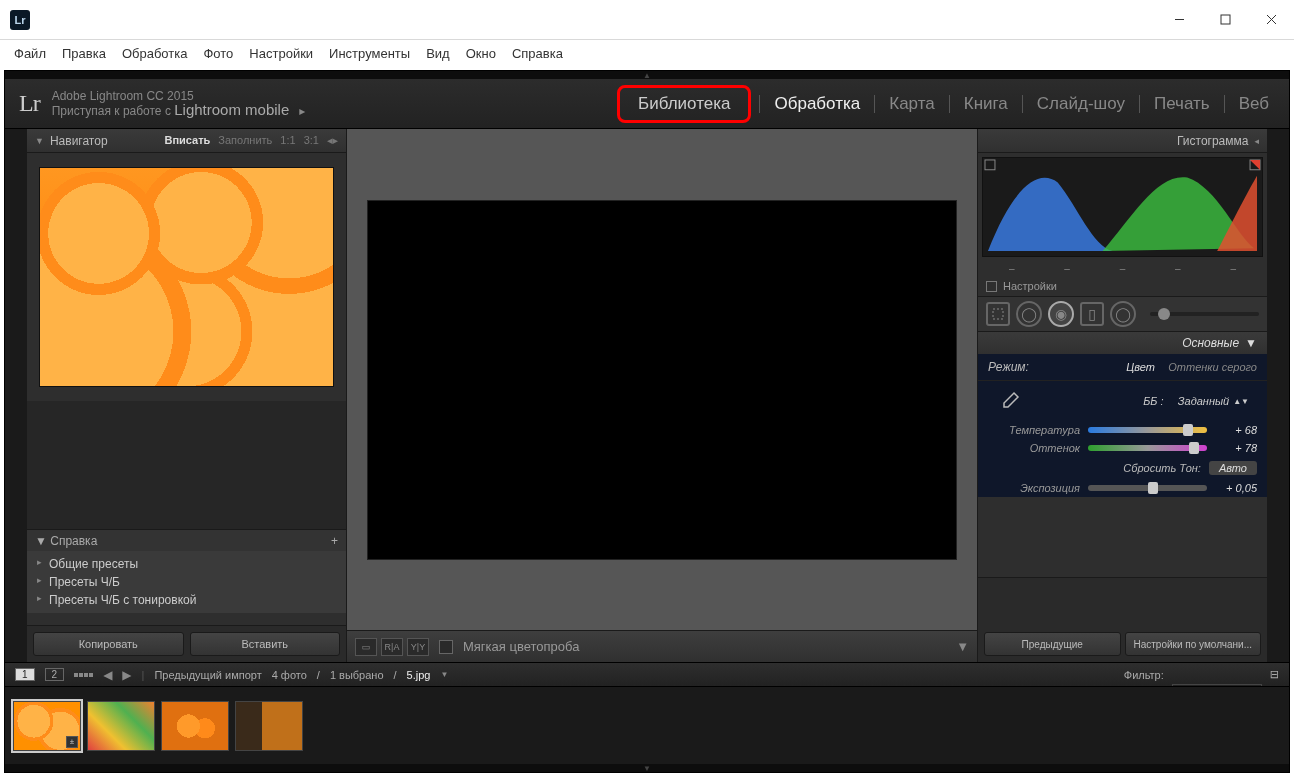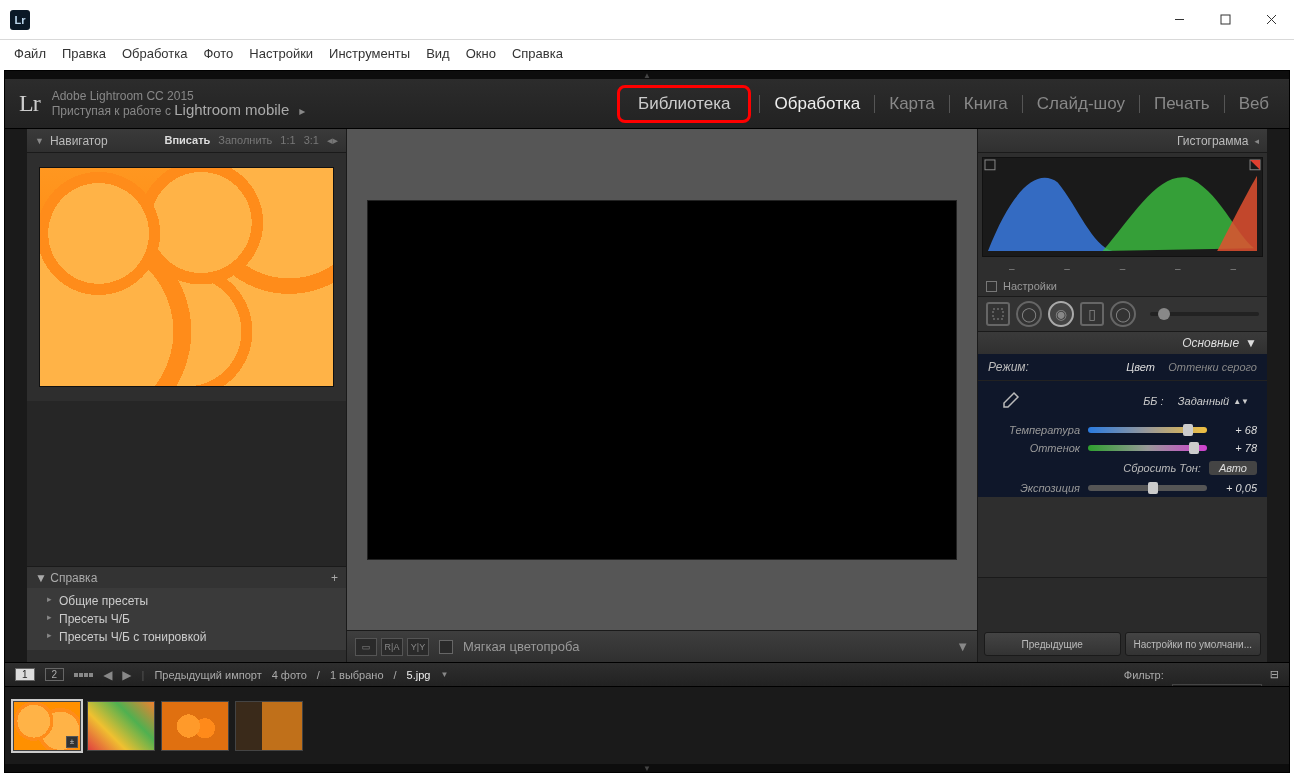--- a/index.html
+++ b/index.html
@@ -29,21 +29,21 @@
   .right-panel { width:290px; background:#2e2e2e; display:flex; flex-direction:column; border-left:1px solid #1a1a1a;}
   .center { flex:1; background:#565656; display:flex; flex-direction:column;}
   .panel-header { height:24px; background: linear-gradient(#3a3a3a,#303030); color:#bbb; font-size:12px; display:flex; align-items:center; padding:0 8px; border-bottom:1px solid #1a1a1a; gap:6px;}
   .panel-header .tri { font-size:9px; color:#888;}
   .panel-header.right { justify-content:flex-end; }
   .nav-opts { margin-left:auto; display:flex; gap:8px; font-size:11px; color:#777;}
   .nav-opts .sel { color:#ddd; font-weight:bold;}
   .nav-thumb { margin:14px 12px; height:220px; background:#1a1a1a; border:1px solid #111; display:flex; align-items:center; justify-content:center; overflow:hidden;}
   .orange-slices { width:100%; height:100%; position:relative; background:radial-gradient(circle at 20% 30%, #ffb347 0 18%, #ff8c1a 18% 22%, transparent 22%),radial-gradient(circle at 55% 25%, #ffb347 0 22%, #ff8c1a 22% 27%, transparent 27%),radial-gradient(circle at 85% 15%, #ffb347 0 25%, #ff8c1a 25% 30%, transparent 30%),radial-gradient(circle at 15% 75%, #ffb347 0 30%, #ff8c1a 30% 36%, transparent 36%),radial-gradient(circle at 50% 75%, #ffb347 0 25%, #ff8c1a 25% 30%, transparent 30%),radial-gradient(circle at 85% 70%, #ffb347 0 35%, #ff8c1a 35% 42%, transparent 42%),linear-gradient(#ff9720,#ff7a00);}
   .presets-hdr { display:flex; align-items:center; justify-content:space-between; height:22px; background:#333; color:#aaa; font-size:12px; padding:0 8px; border-top:1px solid #1a1a1a;}
-  .preset-list { background:#3a3a3a; font-size:12px; color:#ccc; padding:4px 10px; }
+  .preset-list { background:#3a3a3a; font-size:12px; color:#ccc; padding:4px 0; }
   .preset-item { padding:2px 6px 2px 22px; position:relative;}
   .preset-item::before { content:"▸"; position:absolute; left:10px; color:#888; font-size:9px;}
   .lp-buttons { display:flex; gap:6px; padding:6px; background:#2a2a2a; border-top:1px solid #1a1a1a;}
   .lp-btn { flex:1; height:24px; background:linear-gradient(#444,#333); border:1px solid #1a1a1a; border-radius:3px; color:#bbb; font-size:11px; display:flex; align-items:center; justify-content:center;}
   .center-img-wrap { flex:1; display:flex; align-items:center; justify-content:center; padding:20px;}
   .center-img { width:100%; height:100%; max-height:360px; background:#000; border:1px solid #222;}
   .toolbar { height:32px; background:linear-gradient(#3e3e3e,#303030); border-top:1px solid #1a1a1a; display:flex; align-items:center; padding:0 8px; gap:10px; color:#999; font-size:13px;}
   .toolbar .view-icons { display:flex; gap:4px;}
   .toolbar .view-icons .vi { width:22px; height:18px; border:1px solid #555; background:#2a2a2a; display:flex; align-items:center; justify-content:center; font-size:9px; color:#888;}
   .toolbar .chk { width:14px; height:14px; border:1px solid #666; background:#2a2a2a;}
@@ -195,20 +195,24 @@
           <div class="presets-hdr">
             <span><span class="tri">▼</span>&nbsp;<span>Справка</span></span>
             <span>+</span>
           </div>
           <div class="preset-list">
             <div class="preset-item">Общие пресеты</div>
             <div class="preset-item">Пресеты Ч/Б</div>
             <div class="preset-item">Пресеты Ч/Б с тонировкой</div>
           </div>
         </div>
+        <div class="lp-buttons">
+          <div class="lp-btn">Копировать</div>
+          <div class="lp-btn">Вставить</div>
+        </div>
       </div>
 
       <div class="center">
         <div class="center-img-wrap">
           <div class="center-img orange-slices"></div>
         </div>
         <div class="toolbar">
           <div class="view-icons">
             <div class="vi">▭</div>
             <div class="vi">R|A</div>

